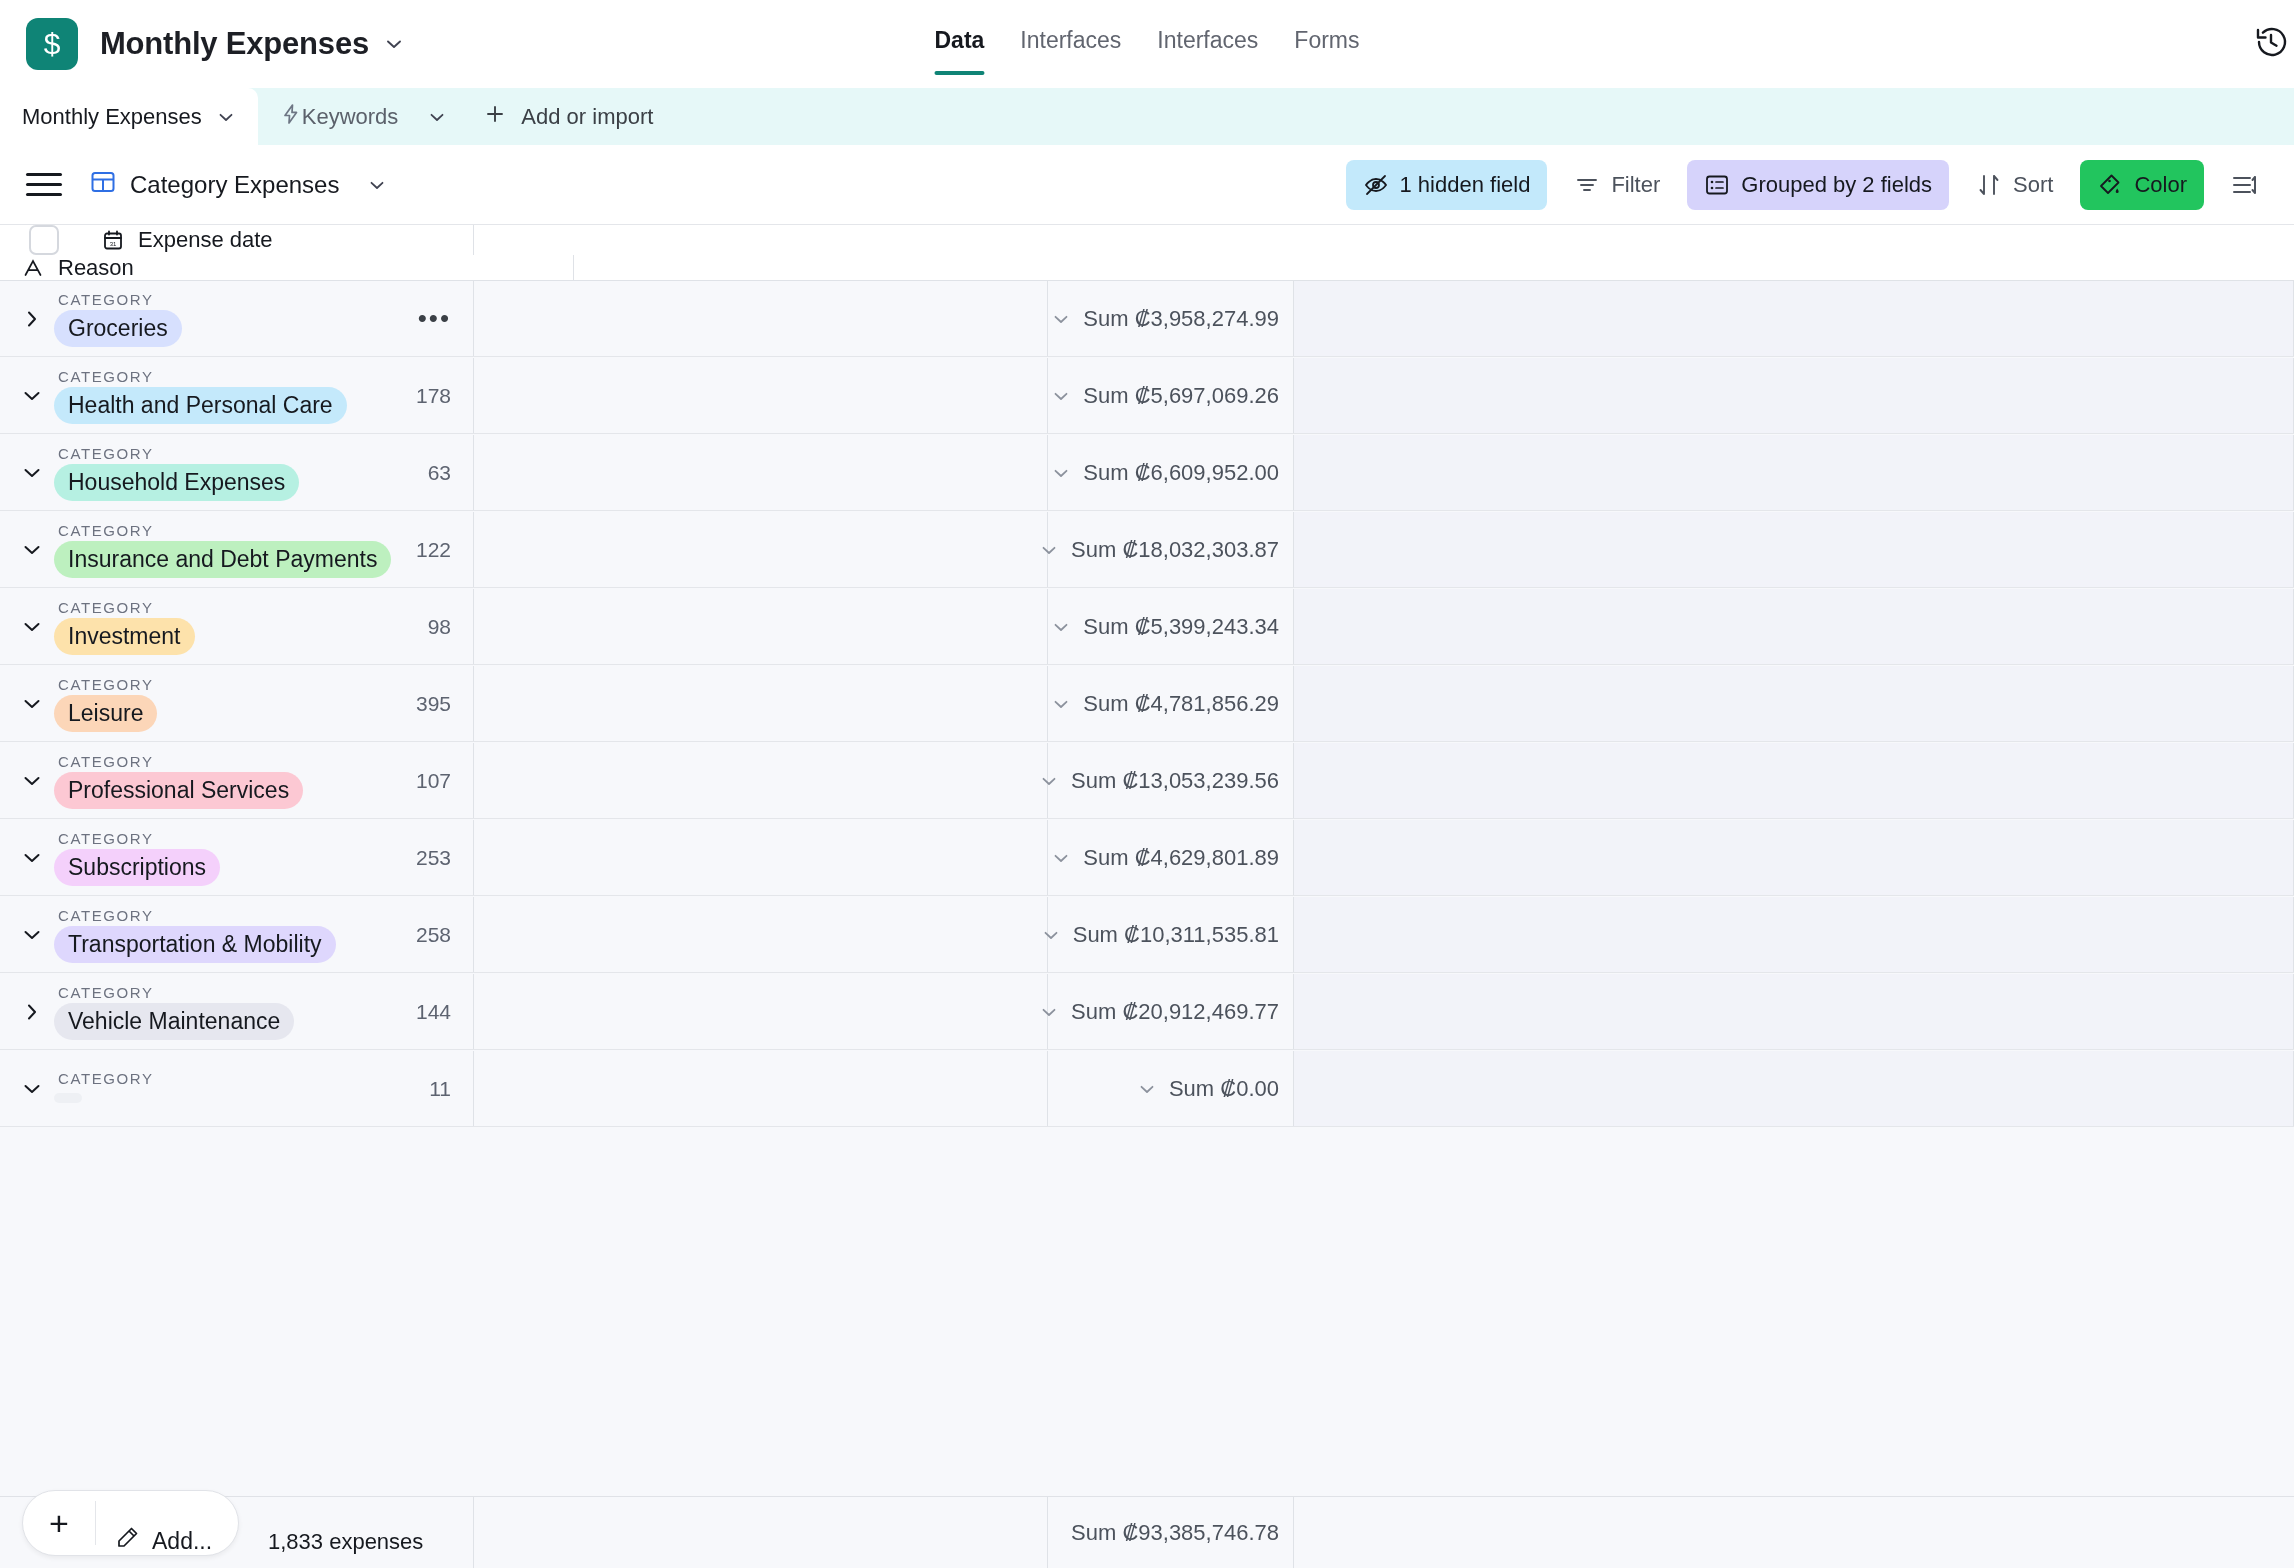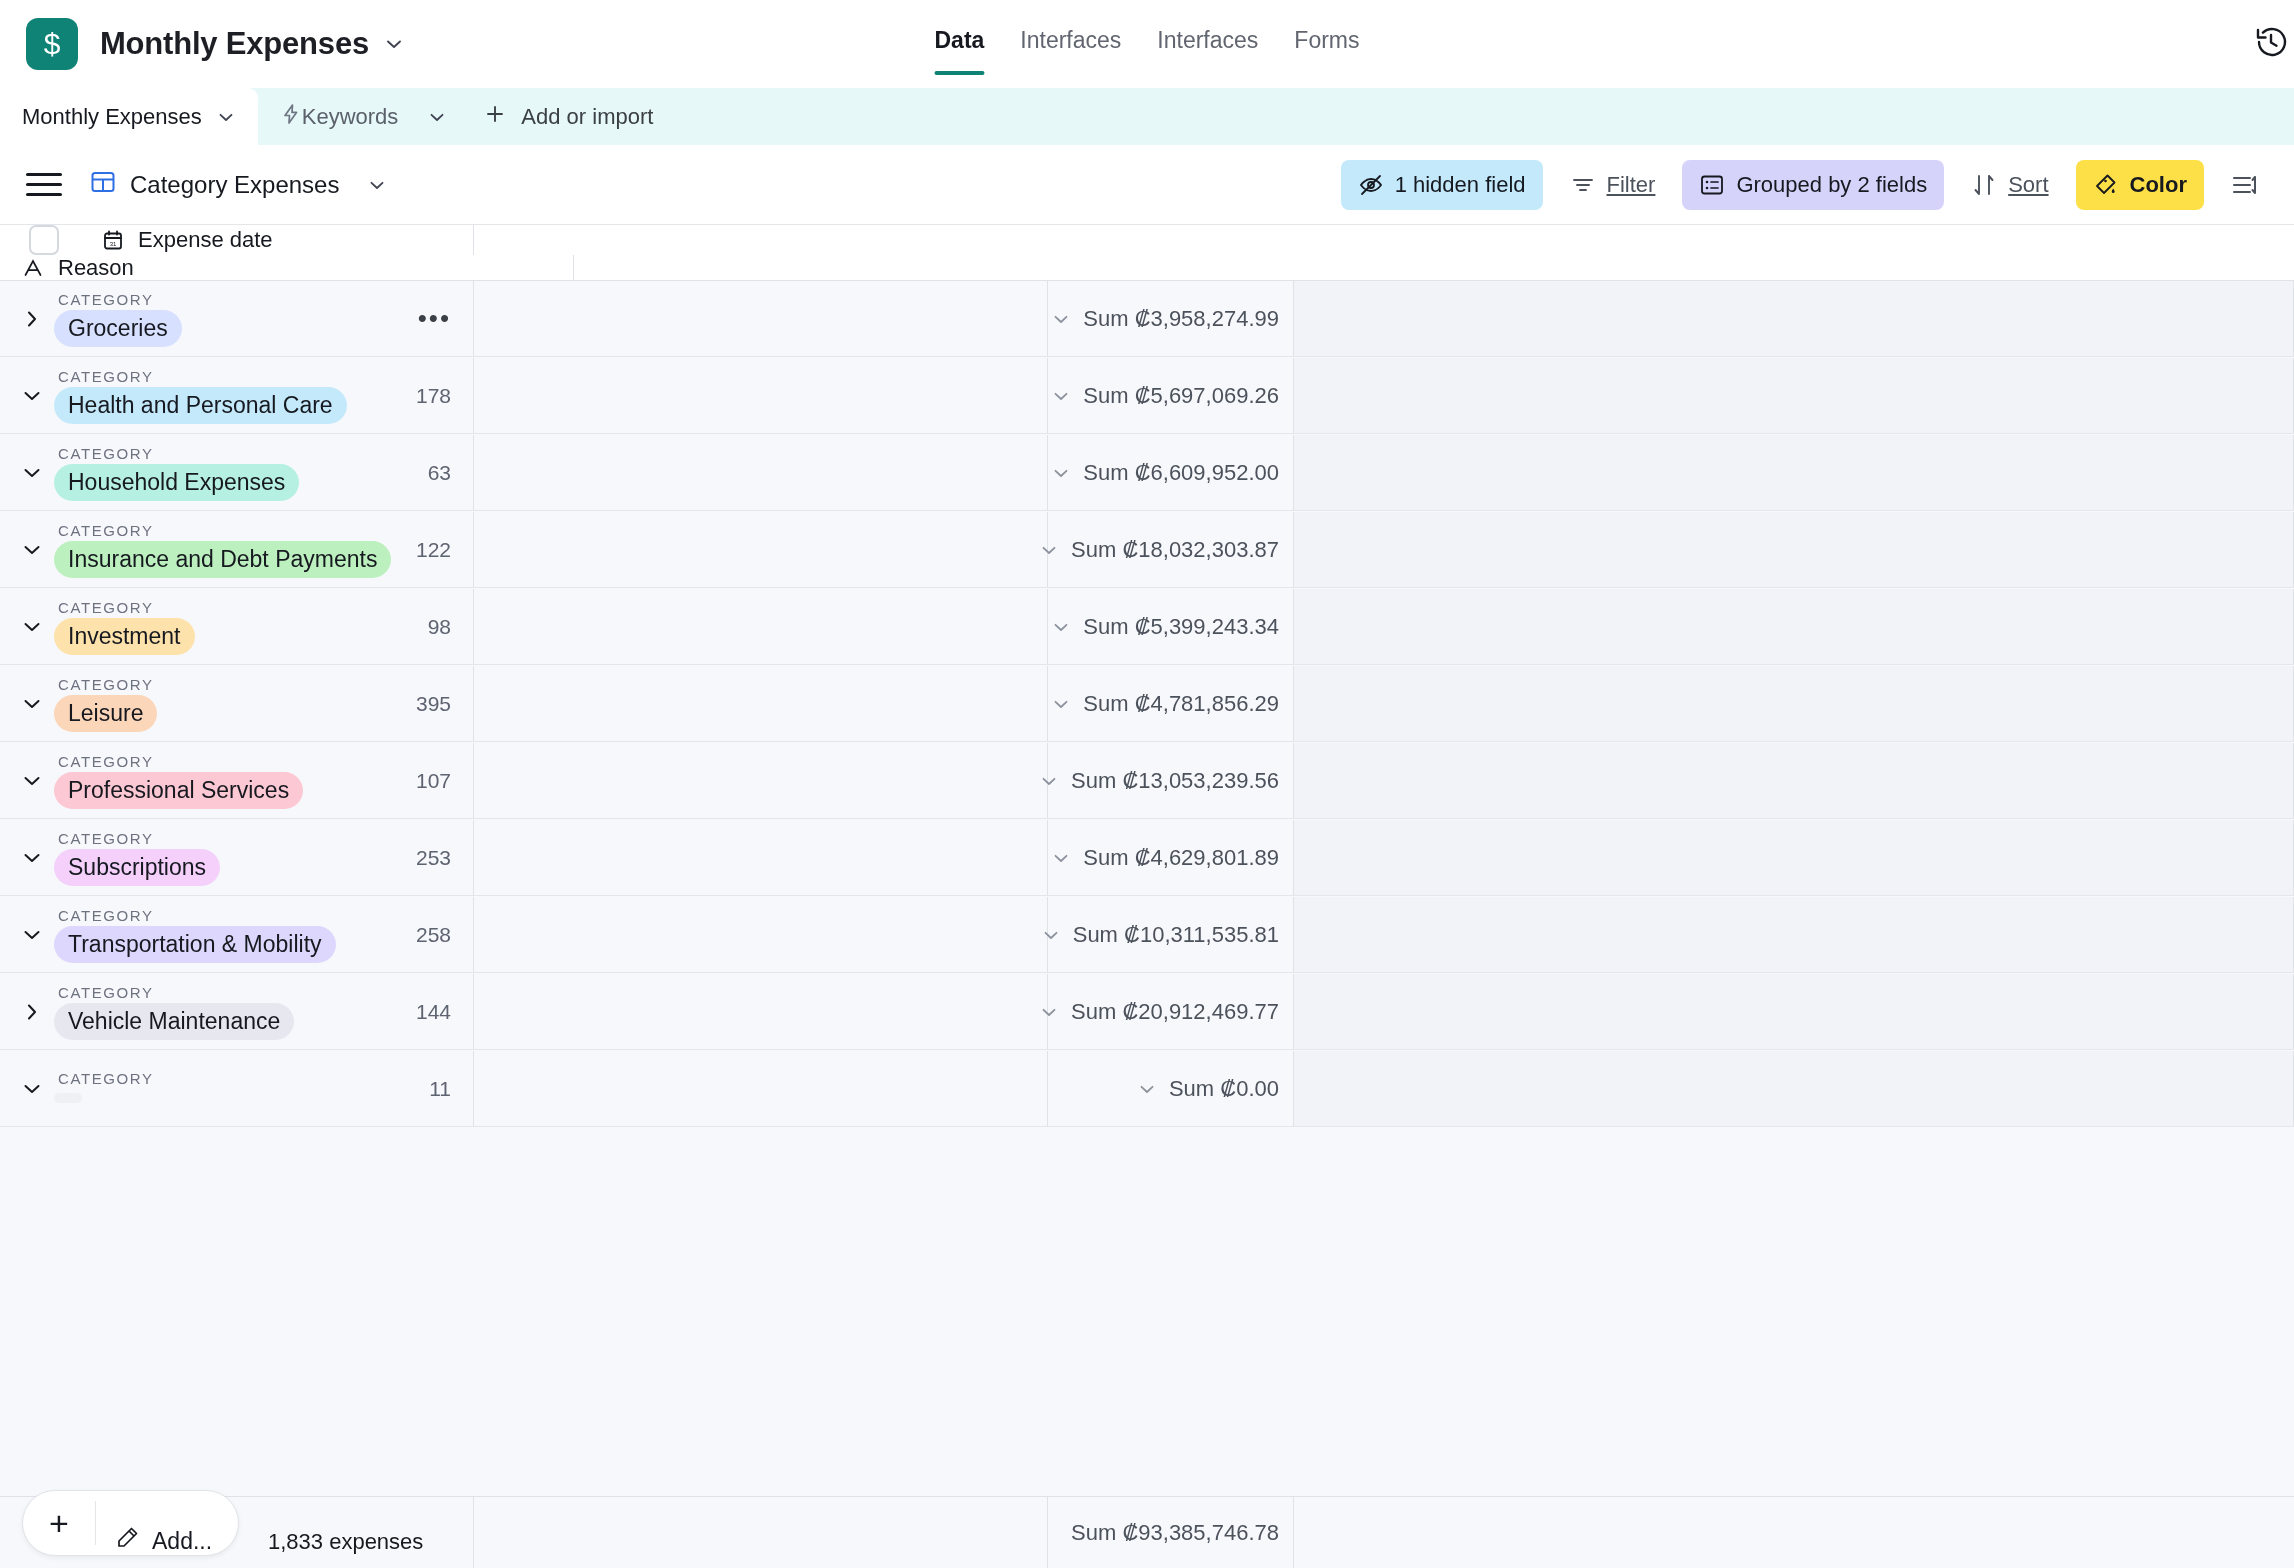--- a/index.html
+++ b/index.html
@@ -145,24 +145,24 @@
   }
   .tb-btn {
     display: flex; align-items: center; gap: 11px;
     height: 50px;
     padding: 0 17px;
     border-radius: 8px;
     font-size: 22px;
     color: #16191f;
     white-space: nowrap;
   }
-  .tb-btn.plain { color: #4c525c; text-decoration: underline; }
+  .tb-btn.plain { color: #4c525c; }
   .tb-hidden { background: #c3e9fb; }
   .tb-group  { background: #d6d3fb; }
-  .tb-color  { background: #fde047; font-weight: bold; }
+  .tb-color  { background: #22c55e; }
   .tb-icon { display: flex; align-items: center; }
 
   
   .grid {
     position: absolute;
     left: 0; right: 0;
     top: 225px;
     bottom: 0;
     overflow: hidden;
     background: #f7f8fb;

